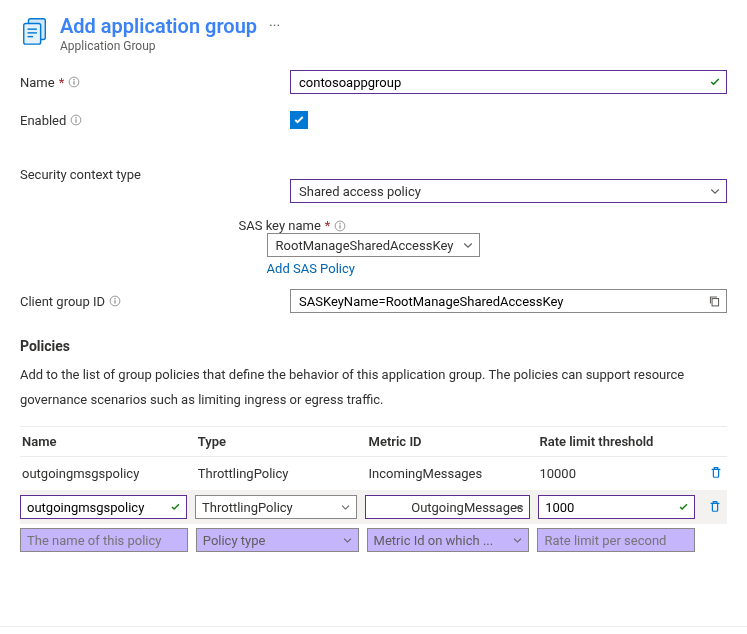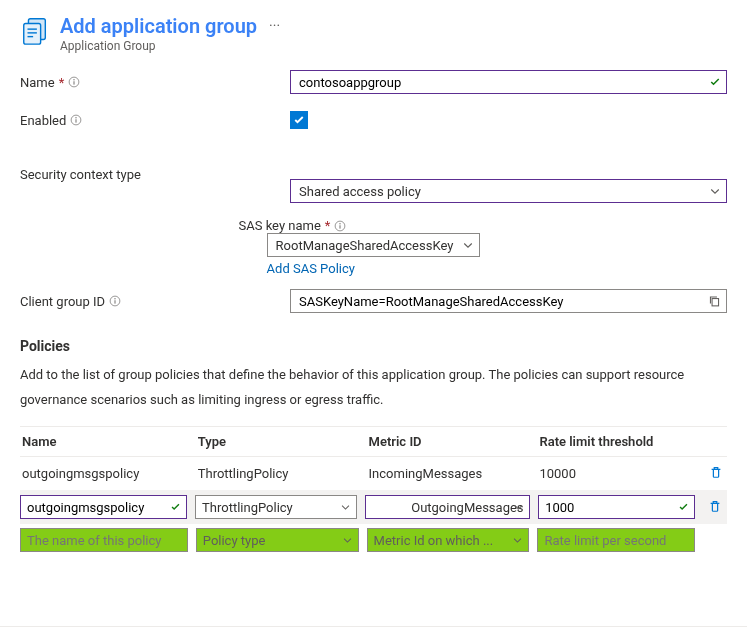--- a/index.html
+++ b/index.html
@@ -181,21 +181,21 @@
   }
   .pt-placeholder {
   }
   .pt-placeholder input, .pt-placeholder .select-like {
     width: 100%;
     height: 24px;
     border: 1px solid #8a8886;
     padding: 0 24px 0 6px;
     font-size: 13px;
     font-family: inherit;
-    background: #84cc16;
+    background: #c4b5fd;
     color: #605e5c;
     display: flex;
     align-items: center;
     overflow: hidden;
     white-space: nowrap;
     text-overflow: ellipsis;
   }
   .delete-icon { color: #0078d4; cursor:pointer; }
   .footer {
     border-top: 1px solid #edebe9;

